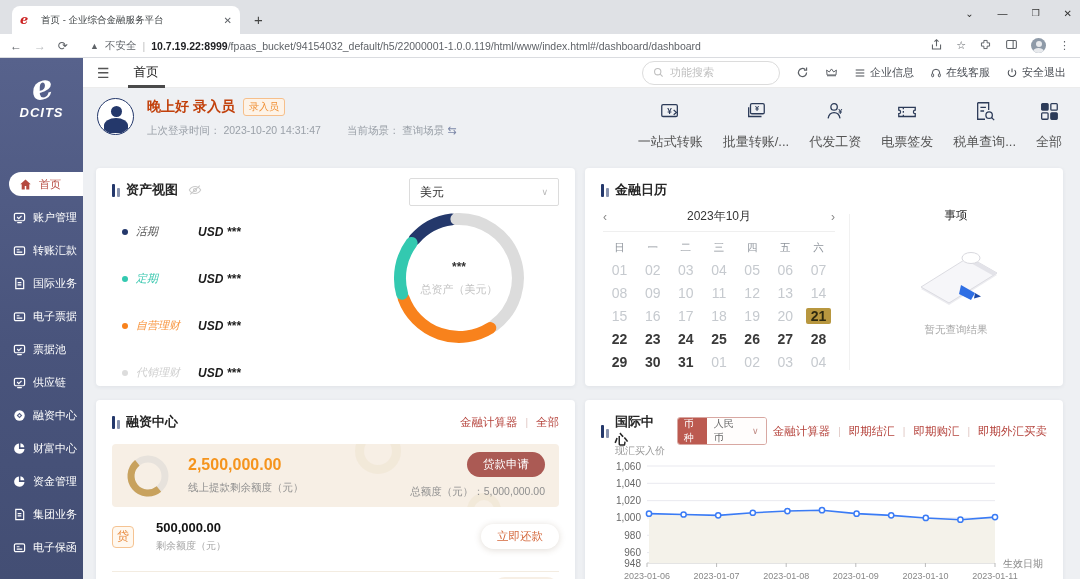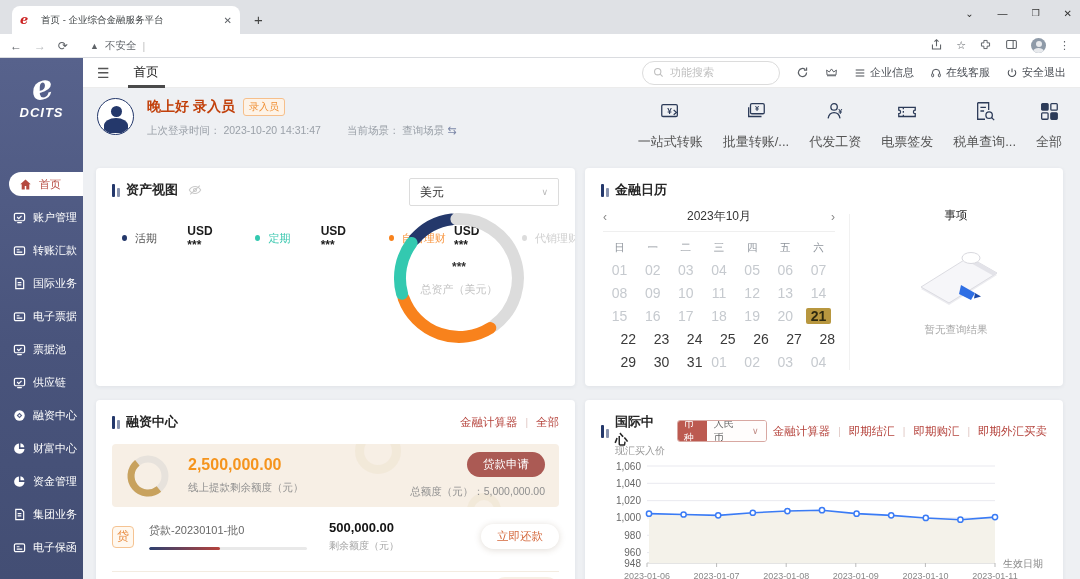--- a/index.html
+++ b/index.html
@@ -87,39 +87,39 @@
   .head-links { margin-left:auto; display:flex; align-items:center; gap:8px; font-size:11.5px; color:#b5433c; }
   .head-links .sep { color:#dfc6c2; font-size:10px; }
   .head-links span { cursor:pointer; white-space:nowrap; }
 
   
   .eye-ic { color:#c9c9c9; display:inline-flex; margin-left:4px; }
   .eye-ic svg { width:14px; height:14px; }
   .currency-select { position:absolute; right:16px; top:10px; width:150px; height:28px; border:1px solid #dcdcdc; border-radius:2px;
                      display:flex; align-items:center; justify-content:space-between; padding:0 10px; font-size:12px; color:#333; cursor:pointer; }
   .chev { color:#b9b9b9; font-size:9px; }
-  .legend { position:absolute; left:26px; top:56px; display:flex; flex-direction:row; gap:32px; }
+  .legend { position:absolute; left:26px; top:56px; display:flex; flex-direction:column; gap:32px;font-style:italic; }
   .lg-row { display:flex; align-items:center; }
   .lg-dot { width:6px; height:6px; border-radius:50%; margin-right:8px; }
   .lg-label { width:62px; font-size:11px; }
   .lg-val { font-size:12px; font-weight:bold; color:#1c1c1c; }
   .donut-wrap { position:absolute; right:40px; top:34px; width:152px; height:152px; }
   .donut-center { position:absolute; inset:0; display:flex; flex-direction:column; align-items:center; justify-content:center; gap:8px; pointer-events:none; }
   .donut-val { font-size:12px; font-weight:bold; color:#333; }
   .donut-lab { font-size:11px; color:#c4c4c4; }
 
   
   .cal { position:absolute; left:18px; top:38px; width:232px; }
   .cal-nav { display:flex; align-items:center; height:26px; font-size:12px; color:#333; border-bottom:1px solid #efefef; padding-bottom:4px; }
   .cal-arrow { color:#888; font-size:12px; width:20px; cursor:pointer; }
   .cal-month { flex:1; text-align:center; }
   .cal-grid { display:grid; grid-template-columns:repeat(7,1fr); row-gap:7px; margin-top:9px; text-align:center; }
   .cw { font-size:10.5px; color:#8d939b; }
   .cd { font-size:14px; color:#c6cacf; }
-  .cd.n { color:#3a3a3a; font-weight:normal;text-align:right; }
+  .cd.n { color:#3a3a3a; font-weight:bold; }
   .cd.h { background:#b8973f; color:#2f2a10; font-weight:bold; border-radius:2px; margin:0 4px; }
   .vdiv { position:absolute; left:264px; top:46px; bottom:16px; width:1px; background:#f1f1f1; }
   .events { position:absolute; left:278px; right:14px; top:40px; bottom:10px; }
   .ev-label { font-size:11.5px; color:#333;text-align:center; }
   .illus { display:flex; justify-content:center; margin-top:14px; }
   .empty-text { text-align:center; font-size:10.5px; color:#a8a8a8; margin-top:8px; }
 
   
   .fin-panel { position:absolute; left:16px; right:16px; top:44px; height:63px; background:#f7efe5; border-radius:4px;
                display:flex; align-items:center; padding:0 14px; overflow:hidden; }
@@ -142,21 +142,21 @@
   .loan-fill { height:100%; width:45%; background:linear-gradient(90deg,#2e4070,#b5433c); border-radius:2px; }
   .loan-amt-blk { margin-left:22px; }
   .loan-amt { font-size:13px; font-weight:bold; color:#141414; }
   .loan-amt-label { font-size:10px; color:#a3a3a3; margin-top:4px; }
   .repay-btn { margin-left:auto; background:#fff; color:#d4683c; font-size:11.5px; padding:5px 16px; border-radius:14px;
                box-shadow:0 1px 7px rgba(90,60,30,.18); cursor:pointer; }
   .loan-divider { position:absolute; left:16px; right:16px; top:171px; height:1px; background:#f3ece1; }
   .next-sliver { position:absolute; right:16px; top:177px; width:66px; height:14px; background:#f7efe5; border-radius:12px 12px 0 0; }
 
   
-  .cur-pill { display:inline-flex; margin-left:10px; height:22px; border:1px solid #d8a8a2; border-radius:3px; overflow:hidden; font-size:10px; }
+  .cur-pill { display:inline-flex; margin-left:10px; height:28px; border:1px solid #d8a8a2; border-radius:3px; overflow:hidden; font-size:10px; }
   .cur-tag { background:#bc5a50; color:#fff; padding:0 6px; display:flex; align-items:center; }
   .cur-val { padding:0 7px; color:#666; display:flex; align-items:center; gap:17px; background:#fffdfc; cursor:pointer; }
   .cur-val .chev { color:#c08b85; }
   .intl-chart { position:absolute; left:12px; top:42px; }
 </style>
 </head>
 <body>
 
 <div class="tabbar">
   <div class="tab">
@@ -173,20 +173,21 @@
   </div>
 </div>
 <div class="urlbar">
   <span class="nav-ic">←</span>
   <span class="nav-ic dim">→</span>
   <span class="nav-ic">⟳</span>
   <div class="urlfield">
     <span class="warn-tri">▲</span>
     <span class="sec-label">不安全</span>
     <span class="sec-sep">|</span>
+    <span><span class="url-host">10.7.19.22:8999</span><span class="url-path">/fpaas_bucket/94154032_default/h5/22000001-1.0.0.119/html/www/index.html#/dashboard/dashboard</span></span>
   </div>
   <div class="url-icons">
     <span><svg width="13" height="13" viewBox="0 0 16 16" fill="none" stroke="currentColor" stroke-width="1.3">
           <path d="M3 8v5.5h10V8"></path>
           <path d="M8 10V2.5M5.5 4.5 8 2l2.5 2.5"></path>
         </svg></span>
     <span>☆</span>
     <span><svg width="13" height="13" viewBox="0 0 16 16" fill="none" stroke="currentColor" stroke-width="1.2">
           <path d="M6 3h4v3h3v4h-3v3H6v-3H3V6h3z"></path>
         </svg></span>
@@ -593,26 +594,20 @@
           <div class="fin-amount">2,500,000.00</div>
           <div class="fin-mid-label">线上提款剩余额度（元）</div>
         </div>
         <div class="fin-right">
           <span class="apply-btn">贷款申请</span>
           <div class="fin-total">总额度（元）：5,000,000.00</div>
         </div>
       </div>
       <div class="loan-row">
         <span class="loan-badge">贷</span>
-        <div class="loan-info">
-          <div class="loan-name">贷款-20230101-批0</div>
-          <div class="loan-track">
-              <div class="loan-fill"></div>
-            </div>
-        </div>
         <div class="loan-amt-blk">
           <div class="loan-amt">500,000.00</div>
           <div class="loan-amt-label">剩余额度（元）</div>
         </div>
         <span class="repay-btn">立即还款</span>
       </div>
       <div class="loan-divider"></div>
       <div class="next-sliver"></div>
     </div>
 

